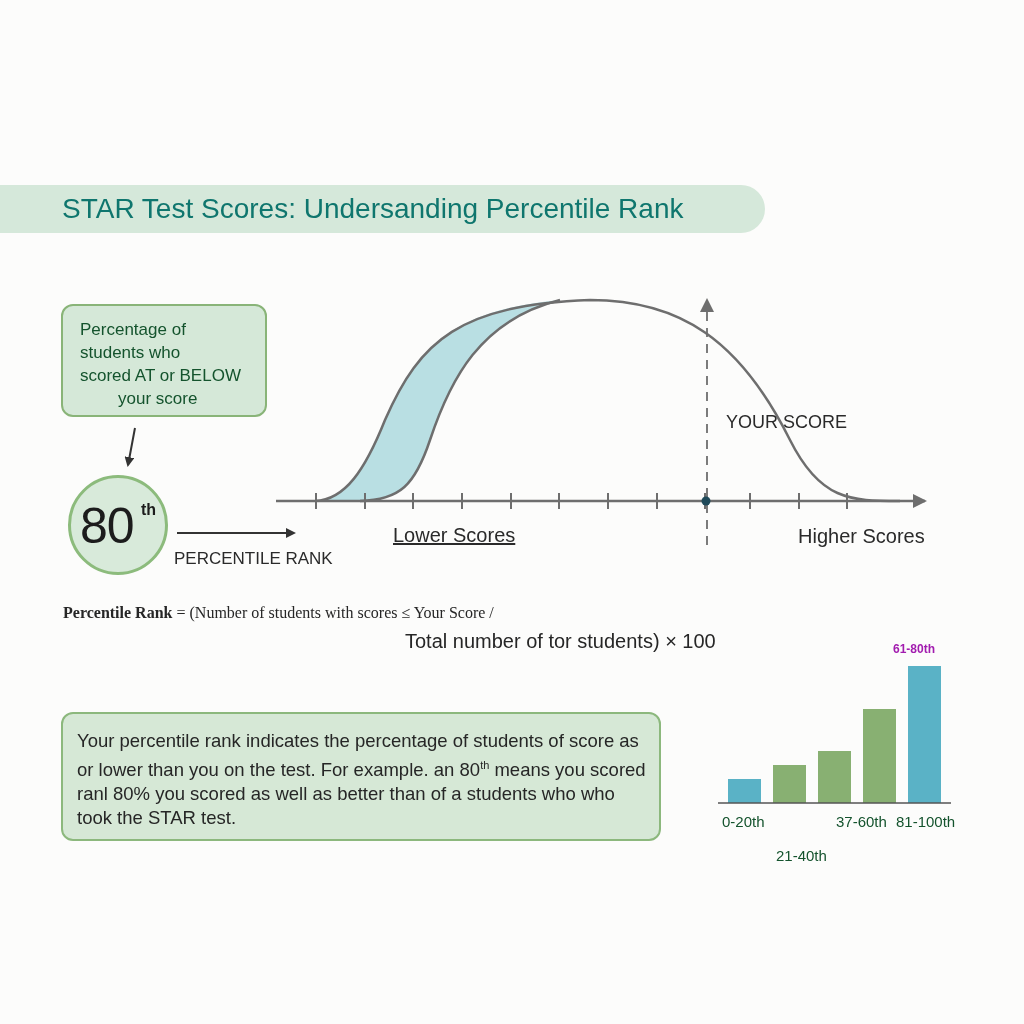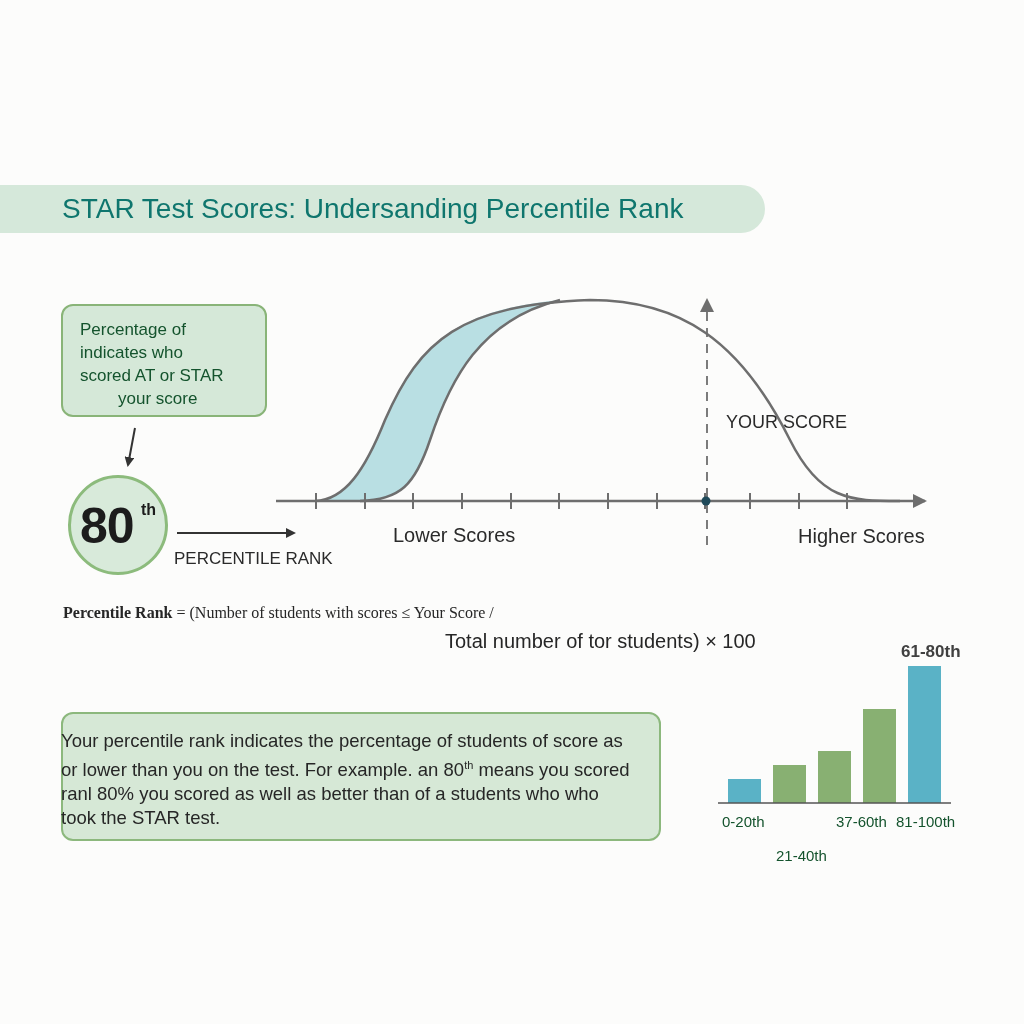--- a/index.html
+++ b/index.html
@@ -26,60 +26,60 @@
     font-size: 17px; line-height: 23px; color: #14532d;
   }
   .callout-text .l4 { padding-left: 38px; display: block; }
   .badge {
     position: absolute; left: 68px; top: 475px; width: 100px; height: 100px;
     border-radius: 50%; background: #d8eada; border: 3px solid #8cbb7c;
     box-sizing: border-box;
   }
   .badge-num {
     position: absolute; left: 80px; top: 497px;
-    font-size: 50px; font-weight: bold; color: #1c1c1c; letter-spacing: -1px;
+    font-size: 50px; font-weight: normal; color: #1c1c1c; letter-spacing: -1px;
   }
   .badge-sup {
     position: absolute; left: 141px; top: 501px; font-size: 16px; font-weight: bold; color: #1c1c1c;
   }
   .pr-label {
     position: absolute; left: 174px; top: 549px; font-size: 17px; color: #2a2a2a;
   }
   .axis-label { position: absolute; font-size: 20px; color: #2a2a2a; }
   .your-score { position: absolute; left: 726px; top: 412px; font-size: 18px; color: #2a2a2a; }
   .formula {
     position: absolute; left: 63px; top: 604px; font-size: 16px; color: #262626; white-space: nowrap; font-family: Liberation Serif, serif;
   }
   .formula b { font-weight: bold; }
   .formula2 {
-    position: absolute; left: 405px; top: 630px; font-size: 20px; color: #262626; white-space: nowrap; margin-left: 40px;
+    position: absolute; left: 405px; top: 630px; font-size: 20px; color: #262626; white-space: nowrap;
   }
   .explain {
     position: absolute; left: 61px; top: 712px; width: 600px; height: 129px;
     background: #d6e8d6; border: 2px solid #8cb87d; border-radius: 12px; box-sizing: border-box;
   }
   .explain-text {
-    position: absolute; left: 61px; top: 729px; width: 570px;
+    position: absolute; left: 77px; top: 729px; width: 570px;
     font-size: 18.5px; line-height: 24px; color: #262626;
   }
   .bar-label { position: absolute; font-size: 15px; color: #14532d; white-space: nowrap; }
-  .bar-top-label { position: absolute; left: 893px; top: 642px; font-size: 17px; font-weight: bold; color: #404040; margin-left: 8px; }
+  .bar-top-label { position: absolute; left: 893px; top: 642px; font-size: 12px; font-weight: bold; color: #a21caf; }
   svg { position: absolute; left: 0; top: 0; }
 </style>
 </head>
 <body>
 
 <div class="title-bar"></div>
 <div class="title-text">STAR Test Scores: Undersanding Percentile Rank</div>
 
 <div class="callout"></div>
 <div class="callout-text">
   <span style="display:block">Percentage of</span>
-  <span style="display:block">indicates who</span>
-  <span style="display:block">scored AT or STAR</span>
+  <span style="display:block">students who</span>
+  <span style="display:block">scored AT or BELOW</span>
   <span class="l4">your score</span>
 </div>
 
 <div class="badge"></div>
 <div class="badge-num">80</div>
 <div class="badge-sup">th</div>
 <div class="pr-label">PERCENTILE RANK</div>
 
 <svg width="1024" height="1024" viewBox="0 0 1024 1024">
   <defs>
@@ -128,21 +128,21 @@
     <rect x="728" y="779" width="33" height="24" fill="#5ab2c6"></rect>
     <rect x="773" y="765" width="33" height="38" fill="#88b072"></rect>
     <rect x="818" y="751" width="33" height="52" fill="#88b072"></rect>
     <rect x="863" y="709" width="33" height="94" fill="#88b072"></rect>
     <rect x="908" y="666" width="33" height="137" fill="#5ab2c6"></rect>
     <line x1="718" y1="803" x2="951" y2="803" stroke="#555" stroke-width="1.5"></line>
   </g>
 </svg>
 
 <div class="your-score">YOUR SCORE</div>
-<div class="axis-label" style="left:393px; top:524px;">Lower Scores</div>
+<div class="axis-label" style="left:393px; top:524px;text-decoration:underline;">Lower Scores</div>
 <div class="axis-label" style="left:798px; top:525px;">Higher Scores</div>
 
 <div class="formula"><b>Percentile Rank</b><span> = (Number of students with scores ≤ Your Score /</span></div>
 <div class="formula2">Total number of tor students) × 100</div>
 
 <div class="explain"></div>
 <div class="explain-text"><span>Your percentile rank indicates the percentage of students of score as or lower than you on the test. For example. an 80</span><sup style="font-size:11px">th</sup><span> means you scored ranl 80% you scored as well as better than of a students who who took the STAR test.</span></div>
 
 <div class="bar-top-label">61-80th</div>
 <div class="bar-label" style="left:722px; top:813px;">0-20th</div>

